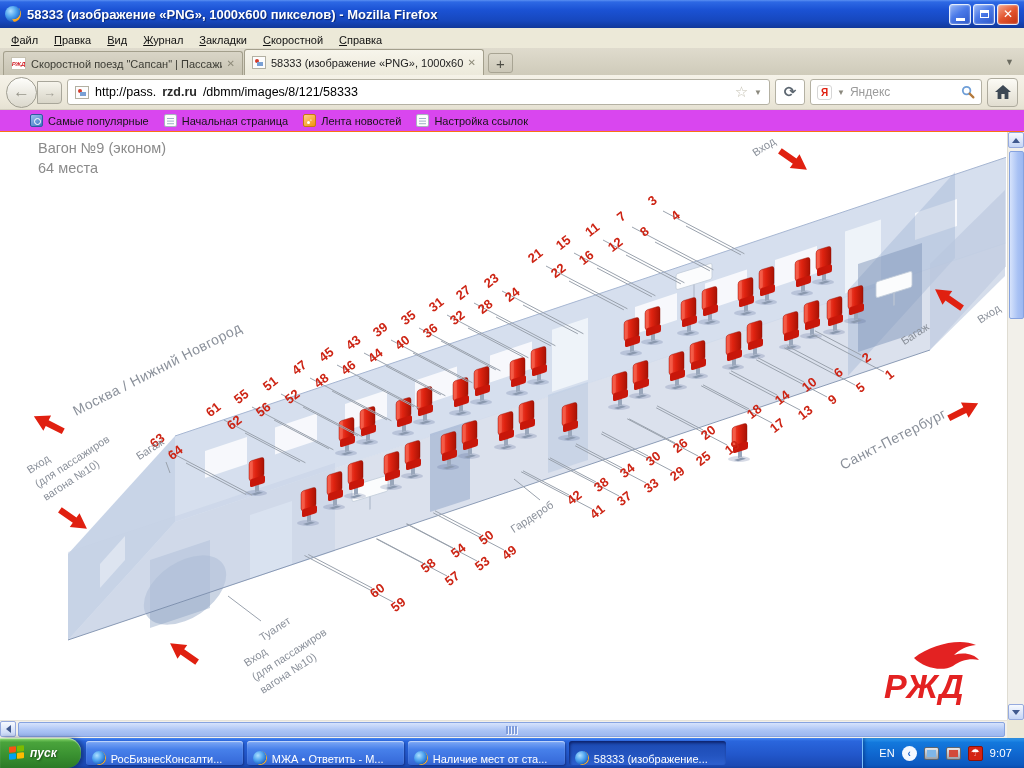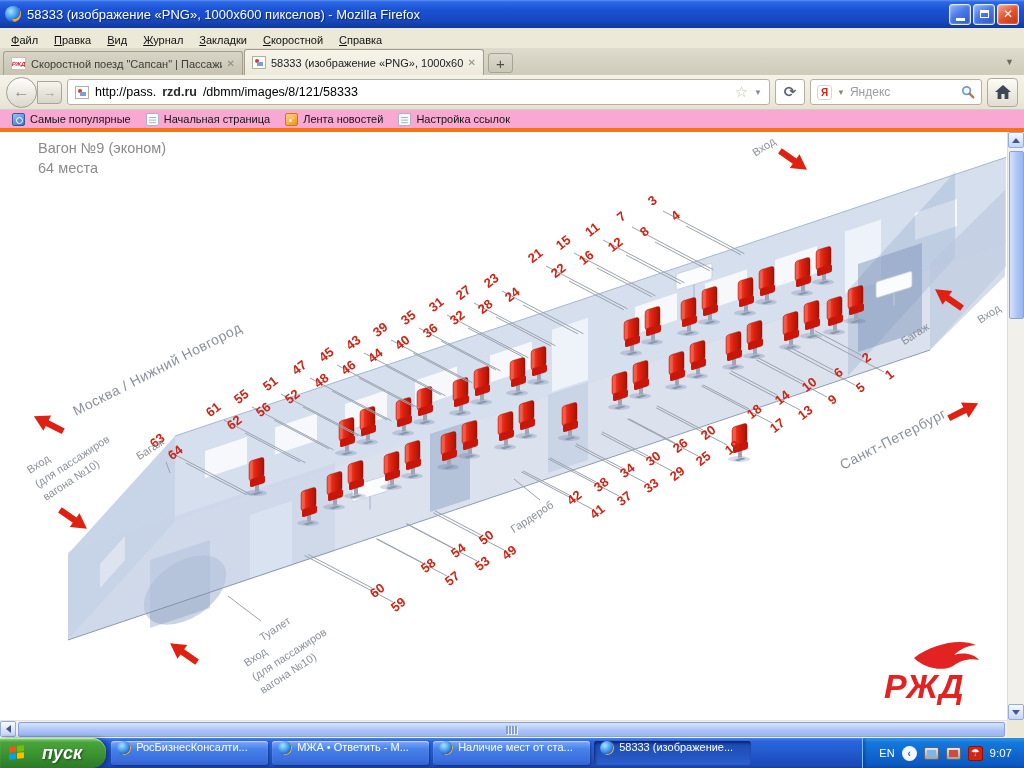--- a/index.html
+++ b/index.html
@@ -3,21 +3,21 @@
 <meta charset="utf-8">
 <style>
   html,body{margin:0;padding:0;width:1024px;height:768px;overflow:hidden;
     font-family:"Liberation Sans","DejaVu Sans",sans-serif;background:#ece9d8;position:relative;}
   *{box-sizing:border-box;}
 
   
   .titlebar{position:absolute;top:0;left:0;right:0;height:28px;
     background:linear-gradient(180deg,#5a90f2 0%,#2d68e4 7%,#1b52d4 35%,#1647bd 75%,#11389a 100%);
     display:flex;align-items:center;padding:0 5px;}
-  .titlebar .title{color:#fff;font-weight:400;font-size:13px;text-shadow:1px 1px 1px #09246b;
+  .titlebar .title{color:#fff;font-weight:700;font-size:13px;text-shadow:1px 1px 1px #09246b;
     flex:1;margin-left:6px;white-space:nowrap;overflow:hidden;}
   .winbtns{display:flex;gap:2px;}
   .winbtn{width:22px;height:21px;border-radius:3px;border:1px solid #e6eefc;display:flex;align-items:center;justify-content:center;
     color:#fff;background:linear-gradient(145deg,#9ab8f6 0%,#4a79e8 45%,#2c57c8 100%);box-shadow:inset 0 0 2px rgba(255,255,255,.7);}
   .winbtn.close{background:linear-gradient(145deg,#f5a98f 0%,#e2542e 50%,#c03010 100%);font-weight:700;font-size:12px;}
   .g-min{display:block;width:9px;height:3px;background:#fff;margin-top:10px;}
   .g-restore{display:block;width:9px;height:8px;border:1.5px solid #fff;border-top-width:3px;background:transparent;}
 
   .ff-ball{display:inline-block;width:16px;height:16px;border-radius:50%;position:relative;overflow:hidden;flex:none;
     background:radial-gradient(circle at 35% 32%,#aee0ff 0%,#4aa0ee 40%,#1d5fc0 72%,#124a9e 100%);}
@@ -64,22 +64,22 @@
   .btn-refresh{width:30px;height:26px;border:1px solid #b4b1a3;border-radius:3px;background:#fff;flex:none;
     display:flex;align-items:center;justify-content:center;color:#5c6670;font-size:15px;font-weight:700;}
   .searchbox{width:172px;height:26px;background:#fff;border:1px solid #b4b1a3;border-radius:3px;flex:none;
     display:flex;align-items:center;padding:0 6px;gap:5px;}
   .ya-icon{width:15px;height:15px;border:1px solid #d6d6d6;border-radius:3px;background:#fff;flex:none;
     color:#e02010;font-weight:700;font-size:10px;display:flex;align-items:center;justify-content:center;}
   .search-ph{color:#9b9b9b;font-size:12px;flex:1;}
   .btn-home{width:31px;height:29px;border-radius:4px;flex:none;border:1px solid #aeab9e;
     background:linear-gradient(180deg,#fcfbf5,#e1ddd0);display:flex;align-items:center;justify-content:center;}
 
-  .bookmarksbar{position:absolute;top:110px;left:0;right:0;height:22px;background:#f9a8d4;
-    display:flex;align-items:center;gap:3px;padding-left:6px;border-bottom:4px solid #f97316;}
+  .bookmarksbar{position:absolute;top:110px;left:0;right:0;height:22px;background:#d946ef;
+    display:flex;align-items:center;gap:3px;padding-left:24px;border-bottom:1px solid #f97316;}
   .bm{display:flex;align-items:center;gap:5px;padding:2px 6px;font-size:11px;color:#151515;}
   .bmi{width:13px;height:13px;flex:none;border-radius:2px;position:relative;}
   .bmi.popular{background:linear-gradient(145deg,#9ec2ef,#3a72c4);border:1px solid #2e5c9e;}
   .bmi.popular::after{content:"";position:absolute;left:3px;top:3px;width:5px;height:5px;border:1.4px solid #fff;border-radius:50%;}
   .bmi.page{background:#fdfdfd;border:1px solid #a9b2c0;}
   .bmi.page::after{content:"";position:absolute;left:2px;top:3px;width:7px;height:1.4px;background:#9fb0c8;box-shadow:0 2.6px 0 #9fb0c8,0 5.2px 0 #9fb0c8;}
   .bmi.rss{background:linear-gradient(145deg,#ffd08a,#f2930c);border:1px solid #c87a10;}
   .bmi.rss::after{content:"";position:absolute;left:2.4px;bottom:2.4px;width:3px;height:3px;border-radius:50%;background:#fff;
     box-shadow:0 0 0 1.6px rgba(255,255,255,0), 2.4px -2.4px 0 -0.8px #fff;}
 
@@ -99,30 +99,30 @@
   .tri.left{border-right:5px solid #40598f;margin-left:-4px;}
   .sb-thumb-v{position:absolute;left:1px;width:15px;border:1px solid #86a3e0;border-radius:2px;
     background:linear-gradient(90deg,#d6e3fc,#a9c2f4 60%,#9cb7f0);}
   .sb-thumb-h{position:absolute;top:1px;height:15px;border:1px solid #86a3e0;border-radius:2px;
     background:linear-gradient(180deg,#d6e3fc,#a9c2f4 60%,#9cb7f0);display:flex;align-items:center;justify-content:center;gap:1.5px;}
   .grip{width:1.5px;height:8px;background:#7f9ddc;box-shadow:0.8px 0.8px 0 #fff;}
 
   
   .taskbar{position:absolute;bottom:0;left:0;right:0;height:30px;display:flex;align-items:center;
     background:linear-gradient(180deg,#4586f4 0%,#2a66dd 10%,#2257cb 55%,#1c49b4 92%,#16409f 100%);}
-  .startbtn{height:30px;flex:none;padding:0 24px 0 9px;border-radius:0 14px 14px 0;display:flex;align-items:center;gap:18px;
+  .startbtn{height:30px;flex:none;padding:0 24px 0 9px;border-radius:0 14px 14px 0;display:flex;align-items:center;gap:6px;
     background:linear-gradient(180deg,#8ede70 0%,#4aa43c 14%,#3a9231 55%,#2c7a26 100%);
-    color:#fff;font-weight:700;font-style:italic;font-size:18px;text-shadow:1px 1px 2px #1b4a17;
+    color:#fff;font-weight:700;font-style:italic;font-size:12px;text-shadow:1px 1px 2px #1b4a17;
     box-shadow:3px 0 5px rgba(0,10,40,.45), inset 0 1px 1px rgba(255,255,255,.5);}
   .winflag{width:15px;height:14px;display:grid;grid-template-columns:7px 7px;grid-template-rows:6px 6px;gap:1px;transform:skewY(-6deg);}
   .winflag i{border-radius:1px;}
   .winflag i:nth-child(1){background:#f65314;} .winflag i:nth-child(2){background:#7cbb00;}
   .winflag i:nth-child(3){background:#00a1f1;} .winflag i:nth-child(4){background:#ffbb00;}
   .taskitems{display:flex;align-items:center;height:30px;flex:1;padding-left:5px;gap:4px;overflow:hidden;}
-  .taskitem{width:157px;height:24px;border-radius:3px;display:flex;align-items:flex-start;gap:5px;padding:0 6px;
+  .taskitem{width:157px;height:24px;border-radius:3px;display:flex;align-items:flex-end;gap:5px;padding:0 6px;
     color:#fff;font-size:11px;white-space:nowrap;overflow:hidden;flex:none;
     background:linear-gradient(180deg,#7fa9f6 0%,#4780ea 35%,#3a6fdd 80%,#3263cf 100%);
     box-shadow:inset 0 1px 1px rgba(255,255,255,.55),1px 1px 2px rgba(0,0,40,.35);}
   .taskitem.active{background:linear-gradient(180deg,#1c4ab2 0%,#2354c0 60%,#2d60cf 100%);
     box-shadow:inset 1px 2px 3px rgba(0,0,50,.55);}
   .tray{margin-left:auto;height:30px;flex:none;display:flex;align-items:center;gap:7px;padding:0 12px 0 16px;
     background:linear-gradient(180deg,#36a1f4 0%,#1379dd 14%,#0f66cf 55%,#0b55ba 100%);
     border-left:1px solid #7cc0fa;color:#fff;font-size:11px;box-shadow:inset 2px 0 3px rgba(0,20,80,.35);}
   .tray-chevron{width:15px;height:15px;border-radius:50%;background:#f4f8ff;color:#1f63c8;font-weight:700;font-size:10px;
     display:flex;align-items:center;justify-content:center;}

